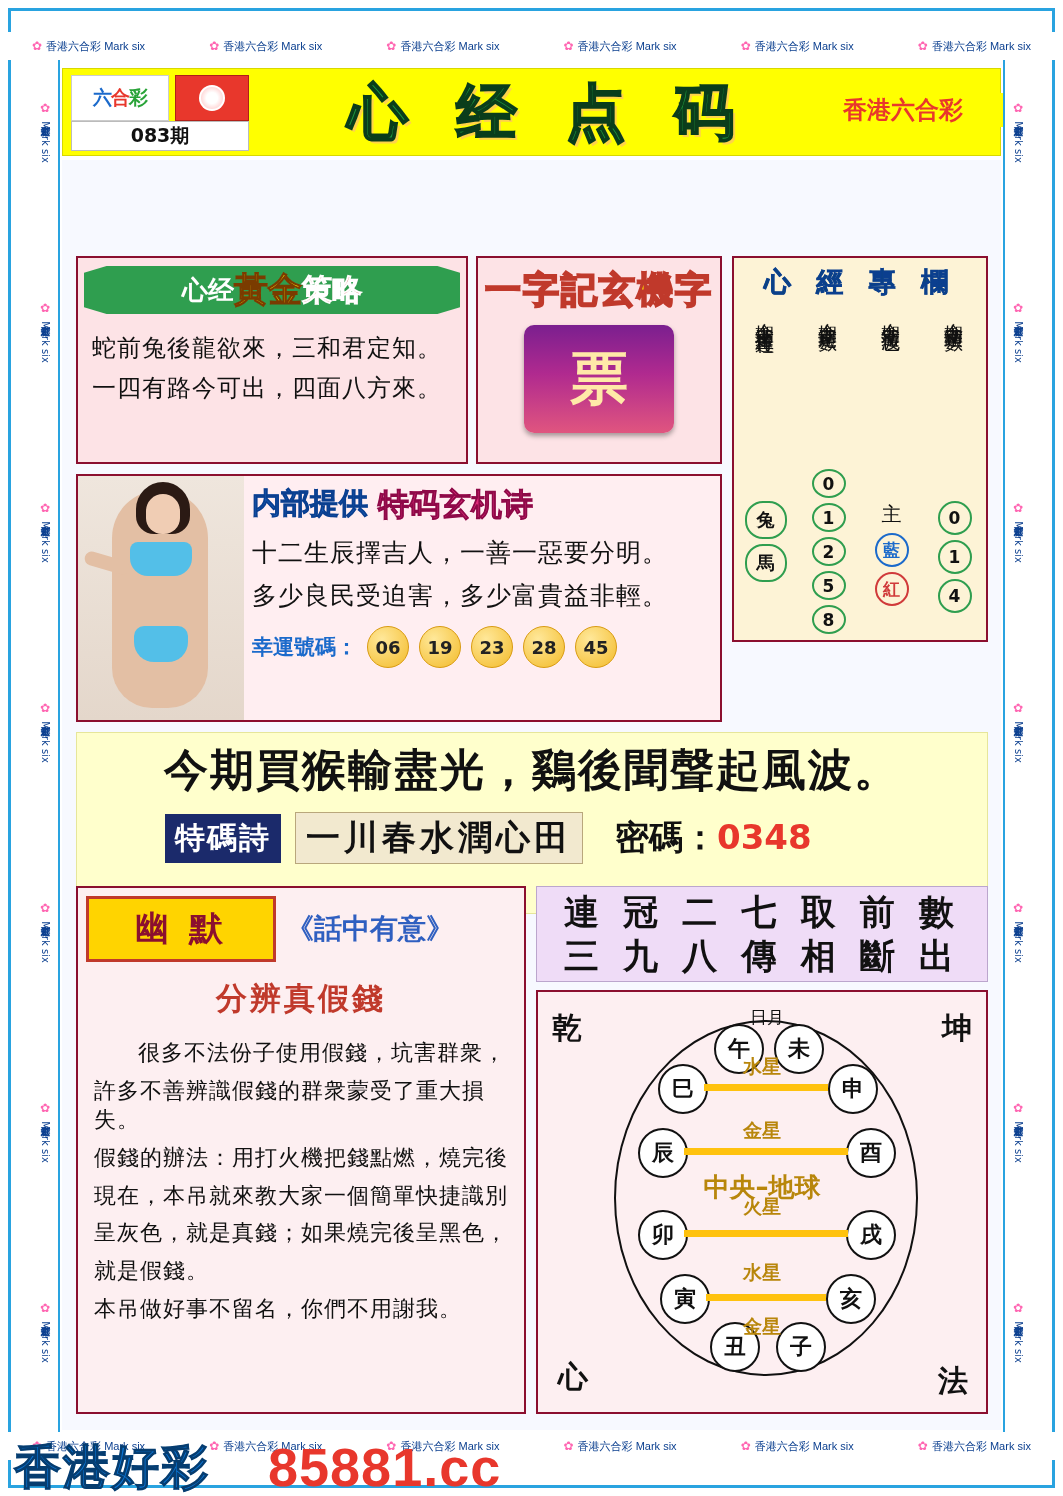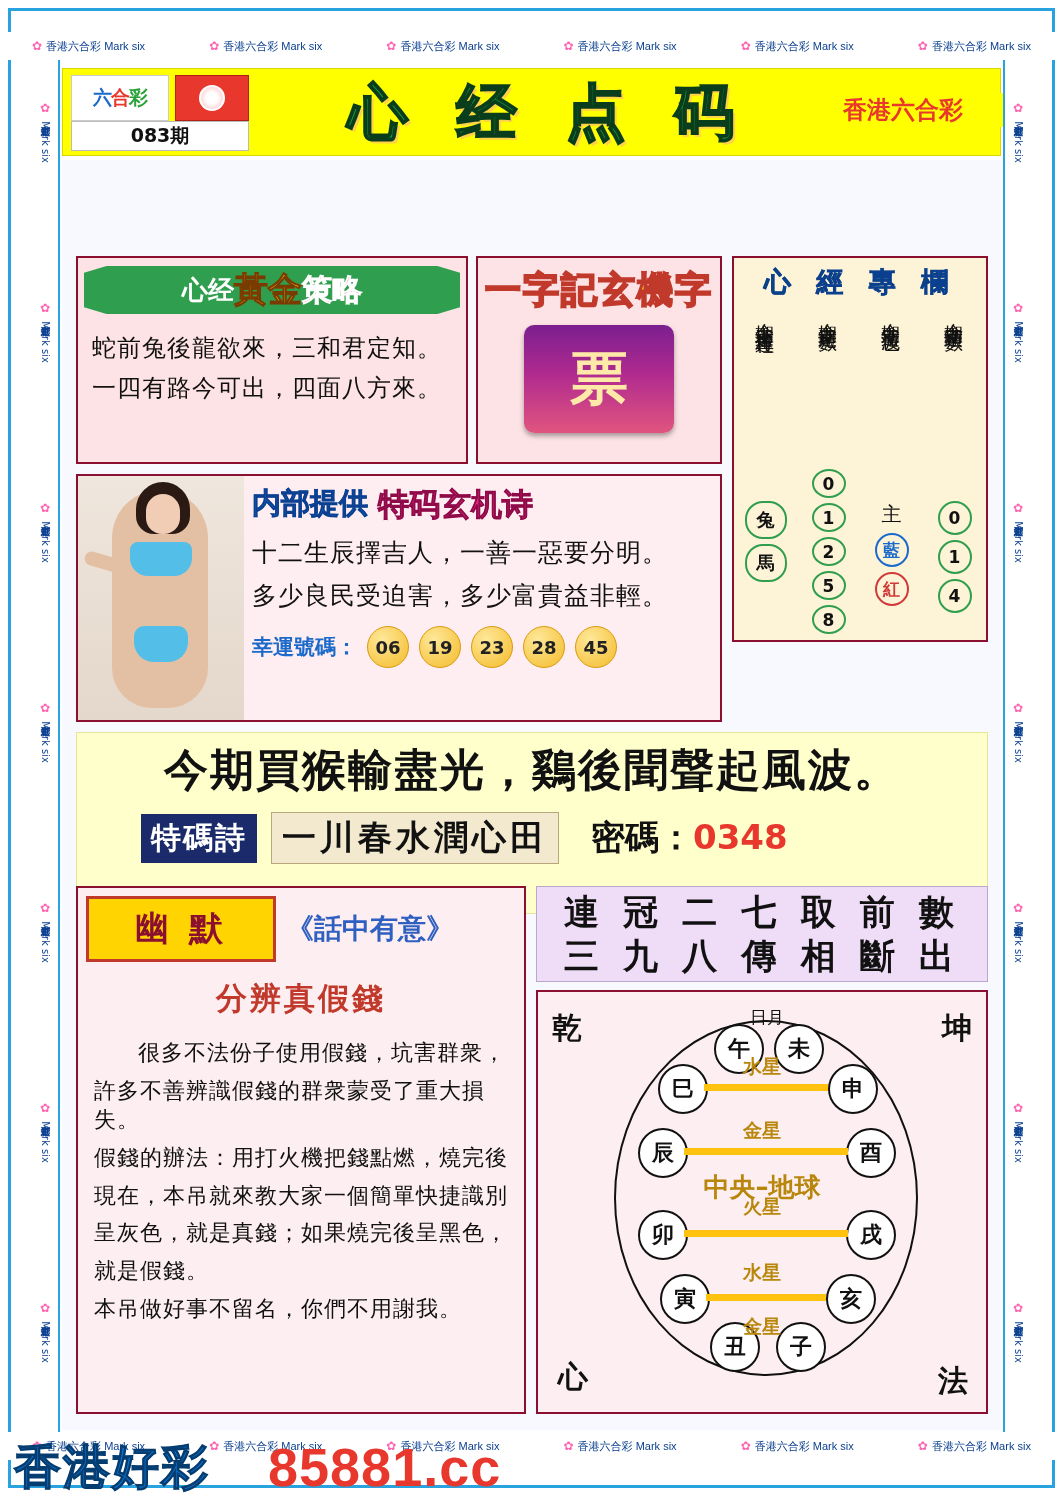--- a/index.html
+++ b/index.html
@@ -195,21 +195,21 @@
   }
   
   .banner{
     position:absolute;left:14px;top:572px;width:912px;height:182px;
     background:#ffffcc;border:1px solid #e6e69a;box-sizing:border-box;
   }
   .banner .bline{
     text-align:center;margin-top:8px;font-size:44px;font-weight:bold;color:#111;
     letter-spacing:2px;font-family:"DejaVu Serif",serif;
   }
-  .banner-row{display:flex;align-items:center;margin-top:12px;padding-left:64px;gap:14px;}
+  .banner-row{display:flex;align-items:center;margin-top:12px;padding-left:88px;gap:14px;}
   .tag-dark{
     background:#1b2a6b;color:#fff;font-size:30px;font-weight:bold;
     padding:4px 10px;letter-spacing:2px;
   }
   .tag-poem{
     background:#f2e9cf;border:1px solid #b9a77c;
     font-size:34px;font-weight:bold;color:#111;padding:2px 10px;letter-spacing:4px;
   }
   .pw{font-size:34px;font-weight:bold;color:#111;margin-left:18px;}
   .pw b{color:#e8372c;}

